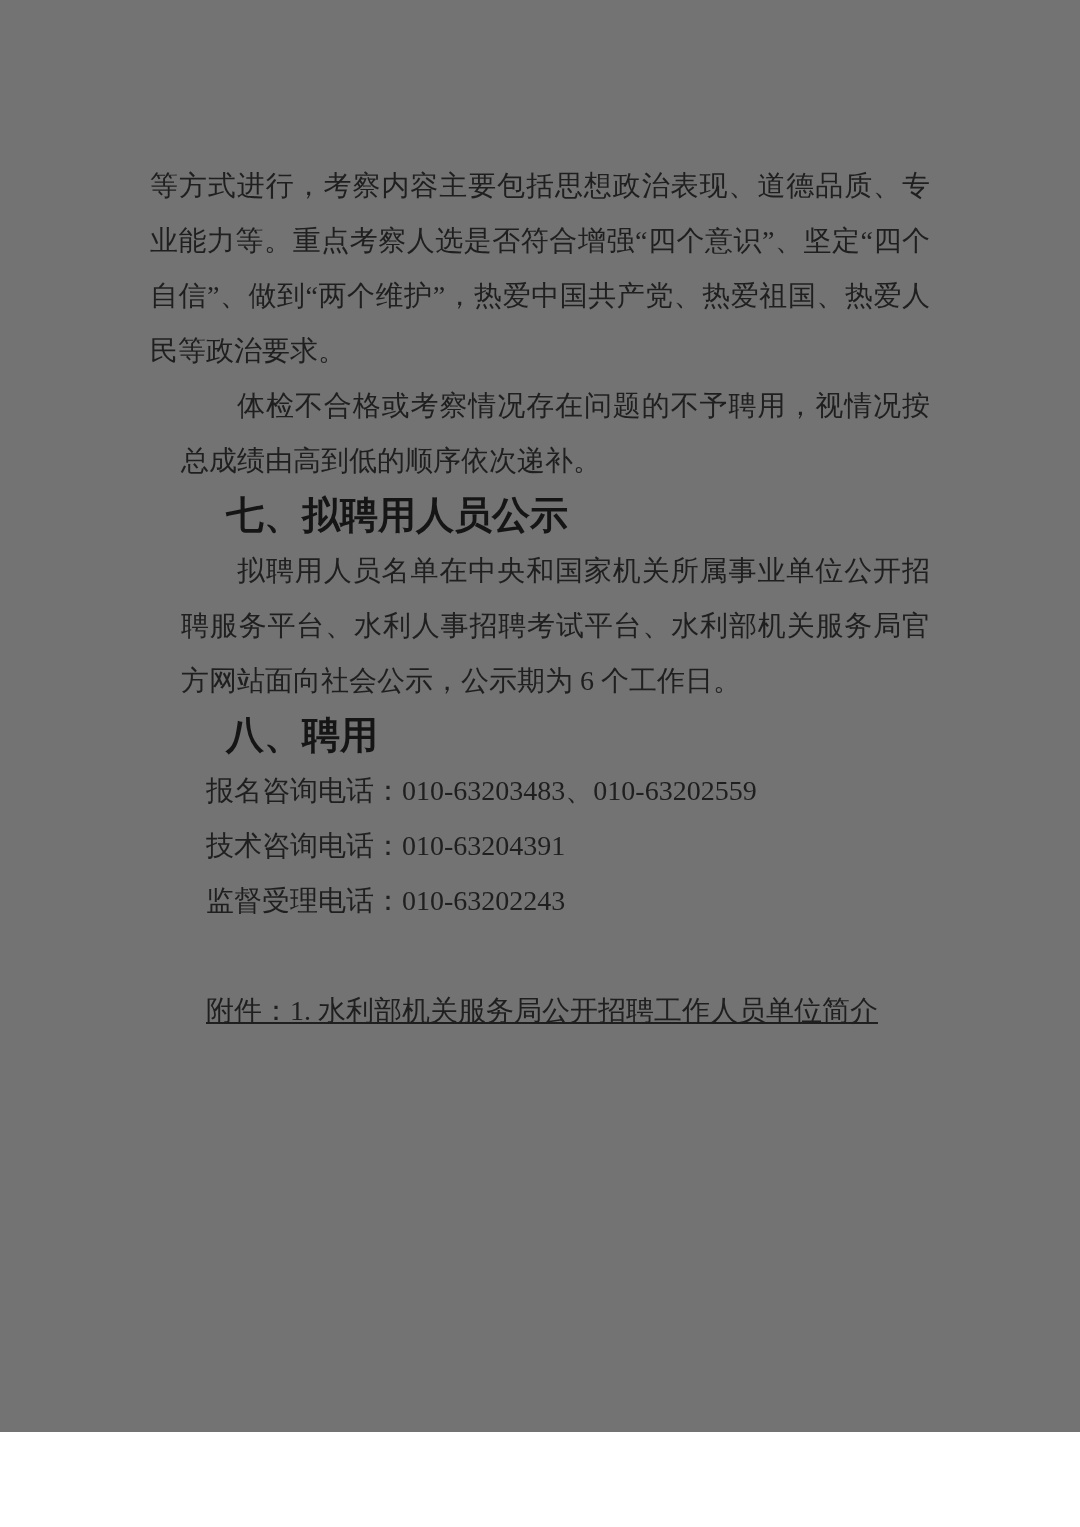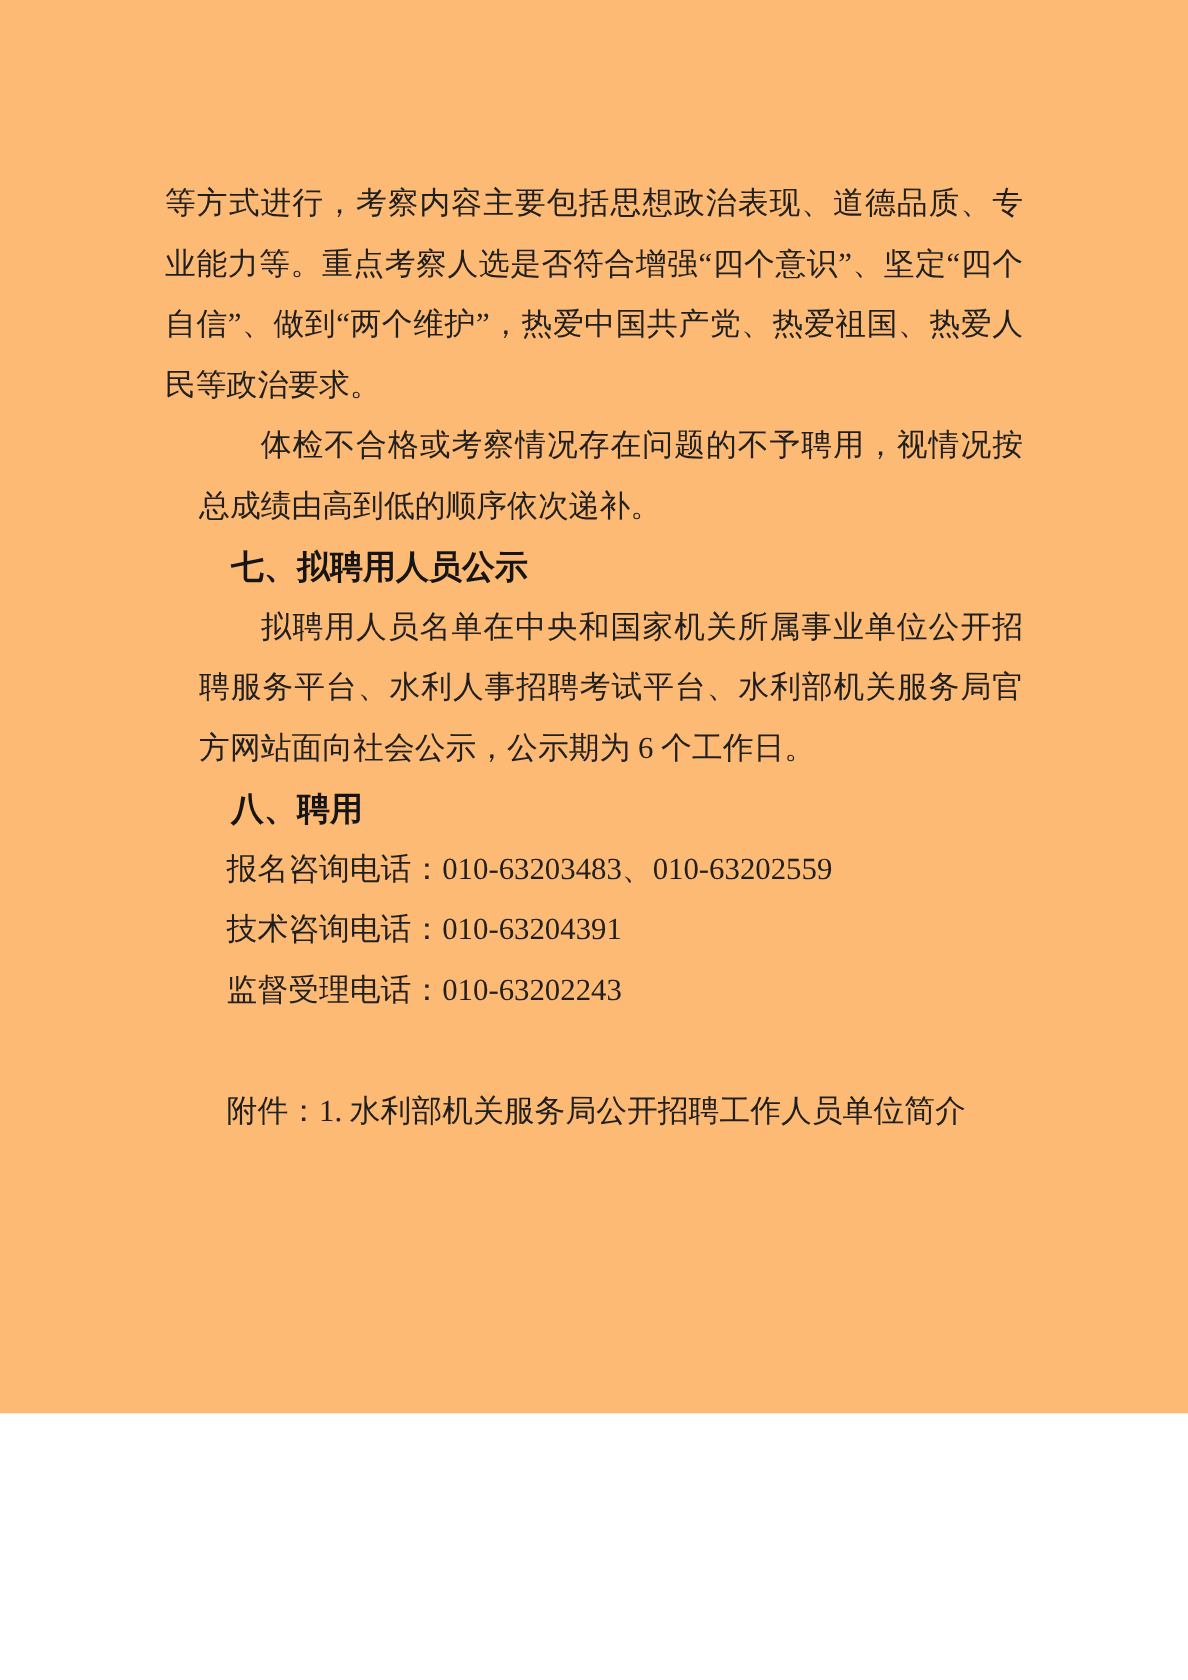--- a/index.html
+++ b/index.html
@@ -3,22 +3,22 @@
 <meta charset="utf-8">
 <style>
   html, body {
     margin: 0;
     padding: 0;
     background: #ffffff;
   }
   .page {
     position: relative;
     width: 1080px;
-    height: 1285px;
-    background: #fdba74;
+    height: 1432px;
+    background: #737373;
     overflow: hidden;
   }
   .content {
     box-sizing: border-box;
     padding: 158px 150px 0 150px;
     width: 1080px;
     font-family: "Liberation Serif", "DejaVu Serif", serif;
     font-size: 28px;
     line-height: 55px;
     color: #1f1f1f;
@@ -28,37 +28,38 @@
     margin: 0;
   }
   .indent {
     text-indent: 2em;
     margin-left: 31px;
   }
   .heading {
     margin: 0;
     font-family: "Liberation Sans", "DejaVu Sans", sans-serif;
     font-weight: 700;
-    font-size: 30px;
+    font-size: 38px;
     line-height: 55px;
     text-indent: 2em;
     text-align: left;
     color: #151515;
   }
   .contact-line {
     margin: 0;
     text-indent: 2em;
     text-align: left;
   }
   .attachments {
     margin-top: 55px;
   }
   .attachment-line {
     margin: 16px;
     text-align: left;
+    text-decoration: underline;
   }
   .attachment-first {
     margin-left: 2em;
   }
   .attachment-second {
     margin-left: 5.05em;
   }
 </style>
 </head>
 <body>

